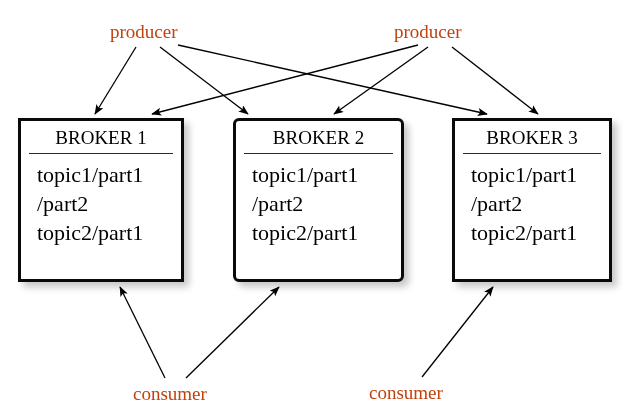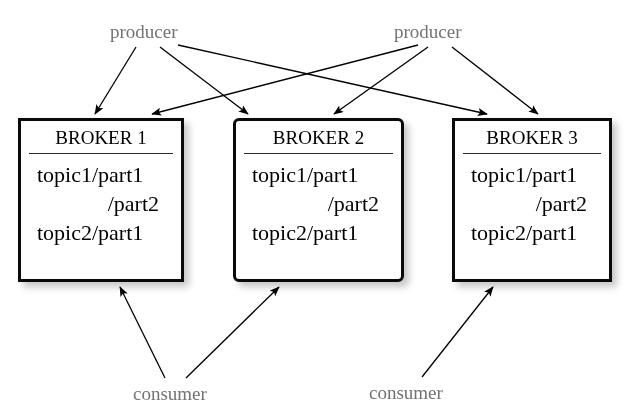--- a/index.html
+++ b/index.html
@@ -20,21 +20,21 @@
     left: 0;
     top: 0;
     width: 640px;
     height: 417px;
     pointer-events: none;
   }
   .node-label {
     position: absolute;
     font-family: "Liberation Serif", "DejaVu Serif", serif;
     font-size: 19px;
-    color: #737373;
+    color: #c2410c;
     white-space: nowrap;
     line-height: 1;
   }
   .broker {
     position: absolute;
     box-sizing: border-box;
     background: #ffffff;
     border: 3px solid #0a0a0a;
     box-shadow: 5px 5px 7px rgba(0,0,0,0.22);
   }
@@ -60,21 +60,21 @@
   }
   .broker-lines {
     font-family: "Liberation Serif", "DejaVu Serif", serif;
     font-size: 22px;
     color: #000000;
     line-height: 1.32;
     text-align: left;
     padding-left: 8px;
   }
   .broker-lines .indented {
-    text-align: right;
+    text-align: left;
     padding-right: 14px;
   }
 </style>
 </head>
 <body>
 
 <div id="canvas">
 
   <svg id="wires" viewBox="0 0 640 417" width="640" height="417">
     <defs>

